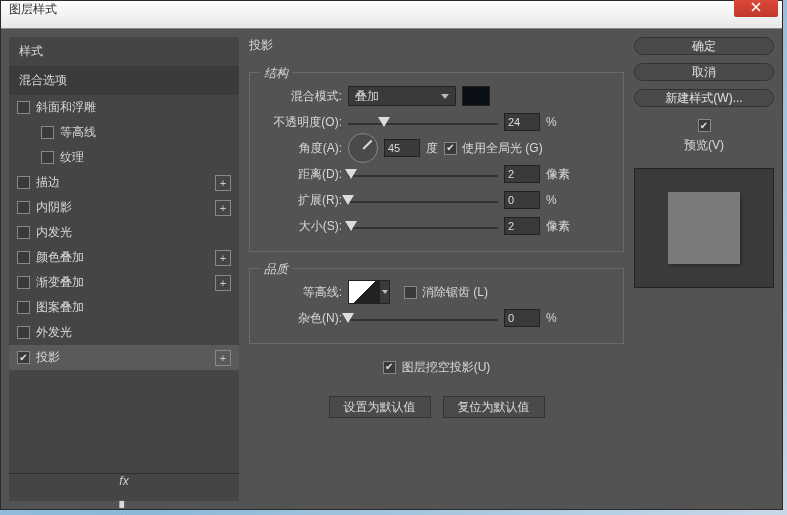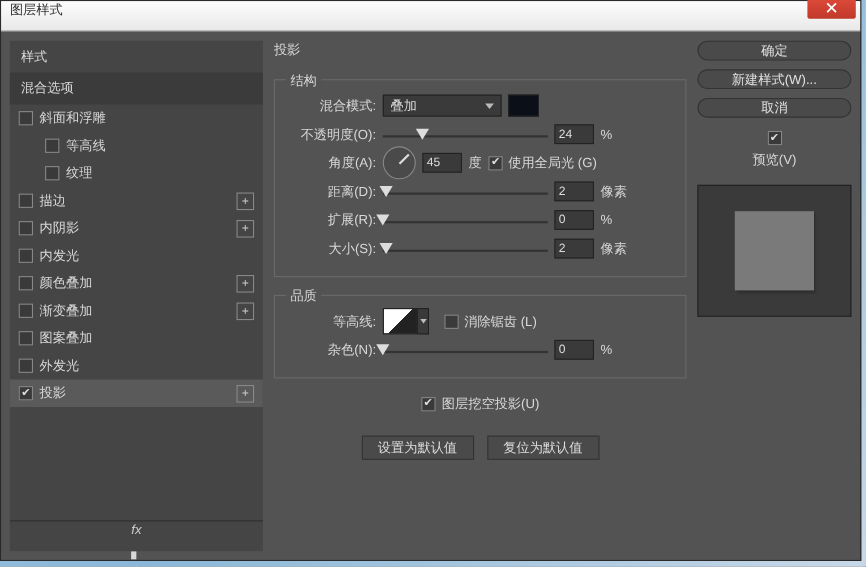--- a/index.html
+++ b/index.html
@@ -23,21 +23,21 @@
 .plus-btn { width: 16px; height: 16px; border: 1px solid #888; display: flex; align-items: center; justify-content: center; font-size: 11px; color: #ccc; cursor: pointer; }
 .sidebar-footer { height: 28px; border-top: 1px solid #2f2f2f; display: flex; align-items: center; padding: 0 8px; gap: 6px; flex-direction: column; }
 .sidebar-footer .spacer { flex: 1; }
 .fx-icon { font-style: italic; font-size: 12px; color: #ccc; cursor: pointer; }
 .arrow-down { width: 0; height: 0; border-left: 3px solid transparent; border-right: 3px solid transparent; border-top: 4px solid #ccc; }
 .arrow-up { width: 0; height: 0; border-left: 3px solid transparent; border-right: 3px solid transparent; border-bottom: 4px solid #ccc; }
 .trash { width: 14px; height: 14px; cursor: pointer; }
 .center { flex: 1; display: flex; flex-direction: column; gap: 10px; }
 .panel-title { font-size: 12px; margin-bottom: 2px; }
 .fieldset { border: 1px solid #6a6a6a; padding: 10px 12px 12px 12px; position: relative; margin-top: 6px; }
-.legend { position: absolute; top: -8px; left: 10px; background: #535353; padding: 0 4px; font-size: 12px; }
+.legend { position: absolute; top: -8px; left: 10px; background: #535353; padding: 0 4px; font-size: 12px; font-style: italic; }
 .row { display: flex; align-items: center; height: 26px; gap: 6px; }
 .row-label { width: 80px; text-align: right; }
 .select { width: 108px; height: 20px; background: #3a3a3a; border: 1px solid #222; display: flex; align-items: center; padding: 0 6px; justify-content: space-between; cursor: pointer; }
 .select .sel-arrow { border-left: 4px solid transparent; border-right: 4px solid transparent; border-top: 5px solid #bbb; }
 .color-swatch { width: 28px; height: 20px; background: #0a0f18; border: 1px solid #222; cursor: pointer; }
 .slider-track { position: relative; width: 150px; height: 14px; }
 .slider-line { position: absolute; top: 8px; left: 0; right: 0; height: 2px; background: #333; }
 .slider-thumb { position: absolute; top: 2px; width: 0; height: 0; border-left: 6px solid transparent; border-right: 6px solid transparent; border-top: 10px solid #ddd; transform: translateX(-6px); }
 .num-input { width: 36px; height: 18px; background: #3a3a3a; border: 1px solid #222; color: #ddd; font-size: 11px; padding: 0 3px; }
 .unit { width: 30px; }
@@ -237,22 +237,22 @@
         <span>图层挖空投影(U)</span>
       </div>
       <div class="btn-row">
         <div class="flat-btn">设置为默认值</div>
         <div class="flat-btn">复位为默认值</div>
       </div>
     </div>
 
     <div class="right">
       <div class="pill-btn">确定</div>
+      <div class="pill-btn">取消</div>
       <div class="pill-btn">新建样式(W)...</div>
-      <div class="pill-btn">取消</div>
       <div class="preview-chk">
         <span class="chk checked"></span>
         <span>预览(V)</span>
       </div>
       <div class="preview-box">
         <div class="preview-inner"></div>
       </div>
     </div>
 
   </div>

